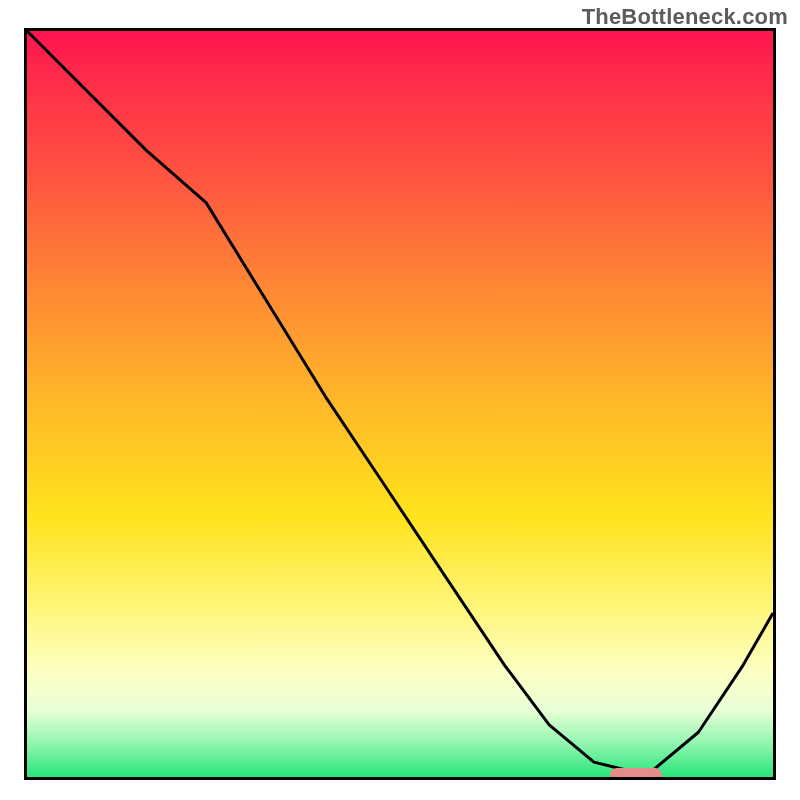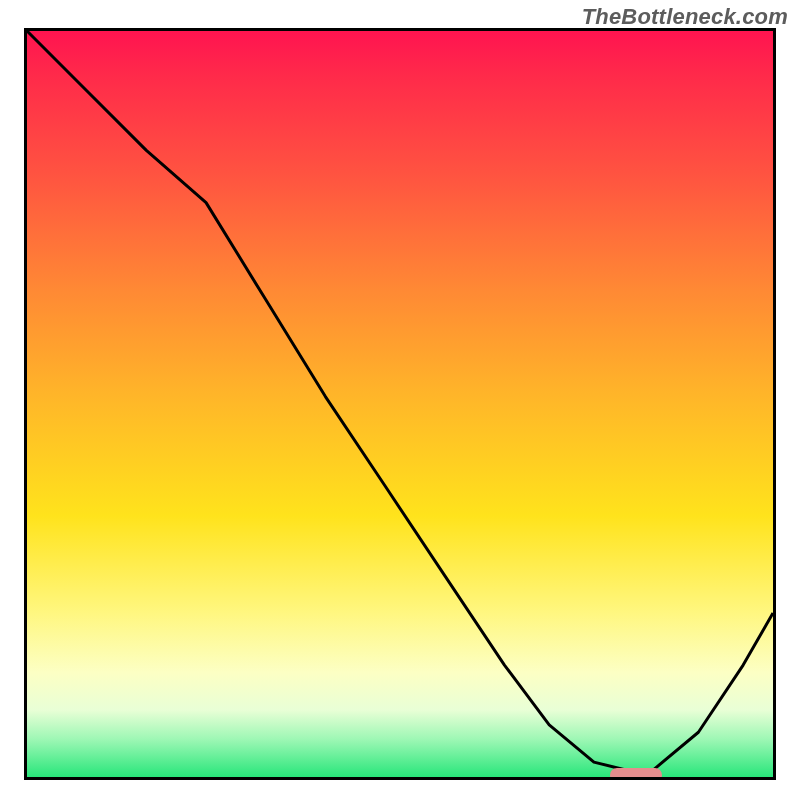--- a/index.html
+++ b/index.html
@@ -1,21 +1,20 @@
 <!DOCTYPE html>
 <html><head>
 <meta charset="utf-8">
 <style>
   * { margin: 0; padding: 0; box-sizing: border-box; }
   html, body { width: 800px; height: 800px; overflow: hidden; background: #fff; }
   .frame {
     position: relative;
     width: 800px;
     height: 800px;
-    font-style: italic;
   }
   .watermark {
     position: absolute;
     top: 4px;
     right: 12px;
     font-family: Arial, Helvetica, sans-serif;
     font-size: 22px;
     font-weight: bold;
     color: #5c5c5c;
     letter-spacing: 0.2px;

